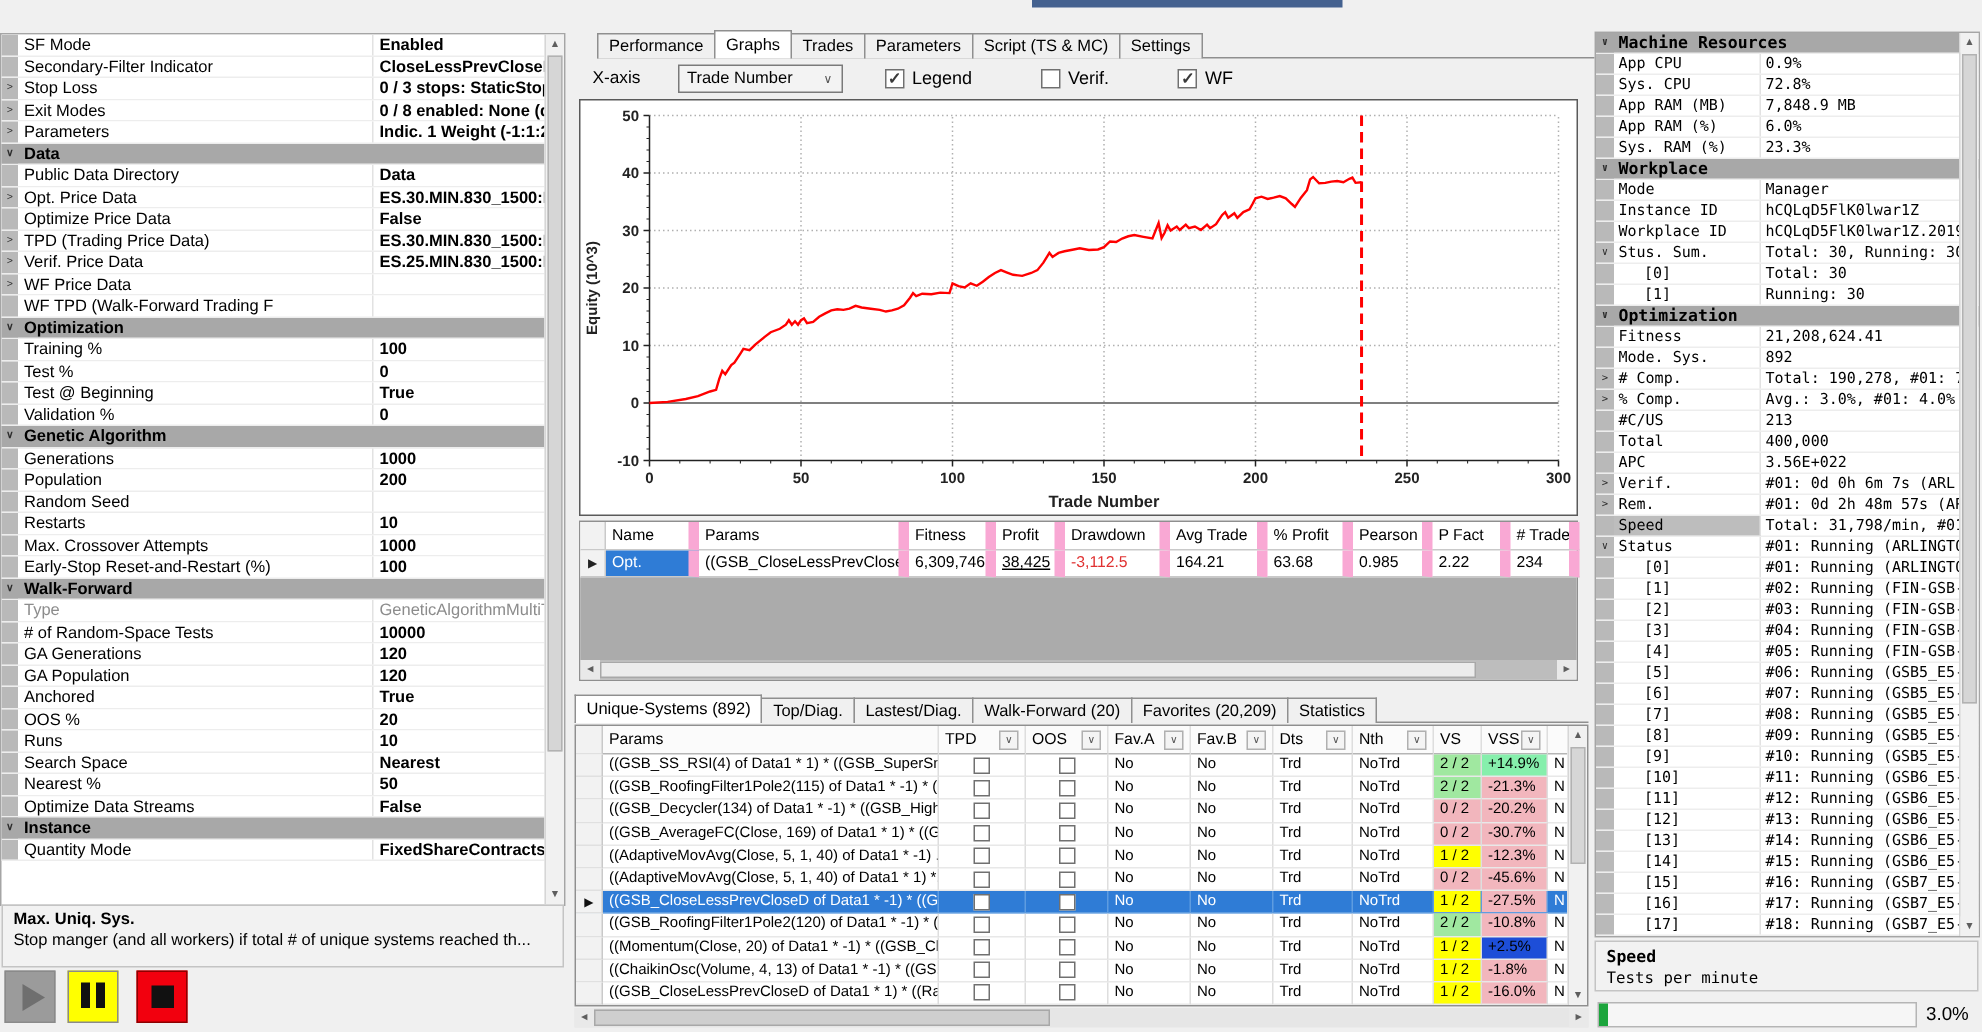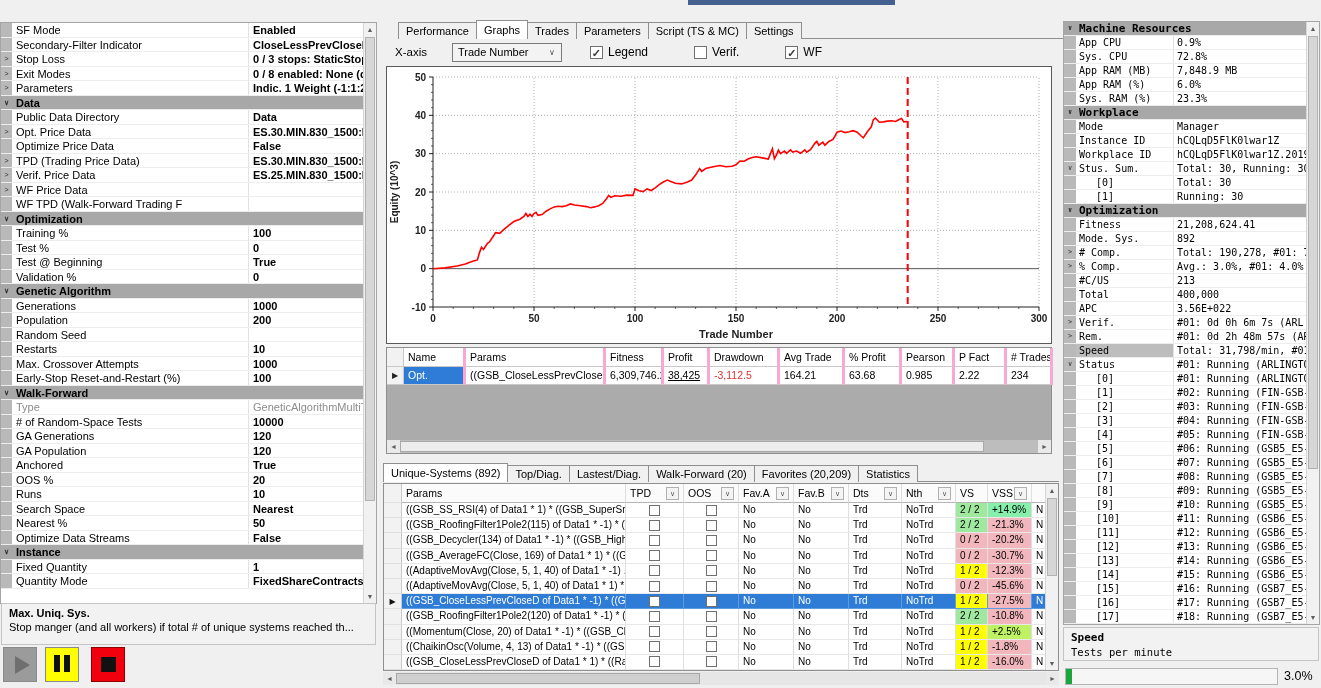--- a/index.html
+++ b/index.html
@@ -87,21 +87,21 @@
 #chart-svg{width:664px;height:276px;display:block}
 #chart-legend{position:absolute;left:50px;top:3px;height:16px;border:1px solid #333;background:#fff;
   display:flex;align-items:center;gap:24px;padding:0 12px;font-size:10px;color:#222}
 .lg-item{display:flex;align-items:center;gap:6px}
 .lg-line{display:inline-block;width:26px;border-top:2px solid #f00}
 .lg-line.dashed{border-top-style:dashed}
 
 #results-panel{position:absolute;left:386px;top:347px;width:666px;height:107px;border:1px solid #8f8f8f;background:#fff}
 .rt-row{display:flex;height:18px;line-height:17px;font-size:10.5px;background:#fff}
 .rt-row.hdr{height:19px;line-height:18px}
-.rt-cell{flex:none;padding:0 4px;border-right:3px solid #f9a8d4;border-bottom:1px solid #c9c9c9;
+.rt-cell{flex:none;padding:0 4px;border-right:7px solid #f9a8d4;border-bottom:1px solid #c9c9c9;
   white-space:nowrap;overflow:hidden}
 .rt-gutter{width:17px;flex:none;background:#f2f2f2;border-right:1px solid #c9c9c9;border-bottom:1px solid #c9c9c9;
   font-size:8px;text-align:center;line-height:17px;color:#222}
 .rt-cell.blue{background:#2f7cd6;color:#fff}
 .rt-cell.red{color:#e03131}
 #results-filler{position:absolute;left:0;right:0;top:37px;bottom:13px;background:#ababab}
 #results-hscroll{left:0;right:0;bottom:0;position:absolute}
 
 #systems-panel{position:absolute;left:383px;top:483px;width:676px;height:188px;border:1px solid #8f8f8f;background:#fff;overflow:hidden}
 #systems-table{position:absolute;left:0;top:0;right:13px;bottom:0;overflow:hidden}
@@ -307,25 +307,20 @@
           <div class="pg-value">50</div>
         </div>
         <div class="pg-row">
           <div class="pg-gutter"></div>
           <div class="pg-name">Optimize Data Streams</div>
           <div class="pg-value">False</div>
         </div>
         <div class="pg-row pg-section">
           <div class="pg-gutter">∨</div>
           <div class="pg-name">Instance</div>
-        </div>
-        <div class="pg-row">
-          <div class="pg-gutter"></div>
-          <div class="pg-name">Fixed Quantity</div>
-          <div class="pg-value">1</div>
         </div>
         <div class="pg-row">
           <div class="pg-gutter"></div>
           <div class="pg-name">Quantity Mode</div>
           <div class="pg-value">FixedShareContracts</div>
         </div>
       </div>
     <div class="vscroll" id="left-vscroll" style="right:0;top:0;bottom:0">
         <div class="arr">▲</div>
         <div class="thumb" style="top: 14px; height: 80%;"></div>
@@ -704,21 +699,21 @@
             <span class="cb small"></span>
           </div>
           <div class="st-cell center" style="width: 55px;">
             <span class="cb small"></span>
           </div>
           <div class="st-cell" style="width: 55px;">No</div>
           <div class="st-cell" style="width: 55px;">No</div>
           <div class="st-cell" style="width: 53px;">Trd</div>
           <div class="st-cell" style="width: 54px;">NoTrd</div>
           <div class="st-cell colored" style="width: 32px; background: rgb(255, 255, 0);">1 / 2</div>
-          <div class="st-cell colored" style="width: 44px; background: #bef264;">+2.5%</div>
+          <div class="st-cell colored" style="width: 44px; background: #1d4ed8;">+2.5%</div>
           <div class="st-cell st-cut">N</div>
         </div>
         <div class="st-row">
           <div class="st-gutter"></div>
           <div class="st-cell" style="width: 224px;">((ChaikinOsc(Volume, 4, 13) of Data1 * -1) * ((GS...</div>
           <div class="st-cell center" style="width: 58px;">
             <span class="cb small"></span>
           </div>
           <div class="st-cell center" style="width: 55px;">
             <span class="cb small"></span>

